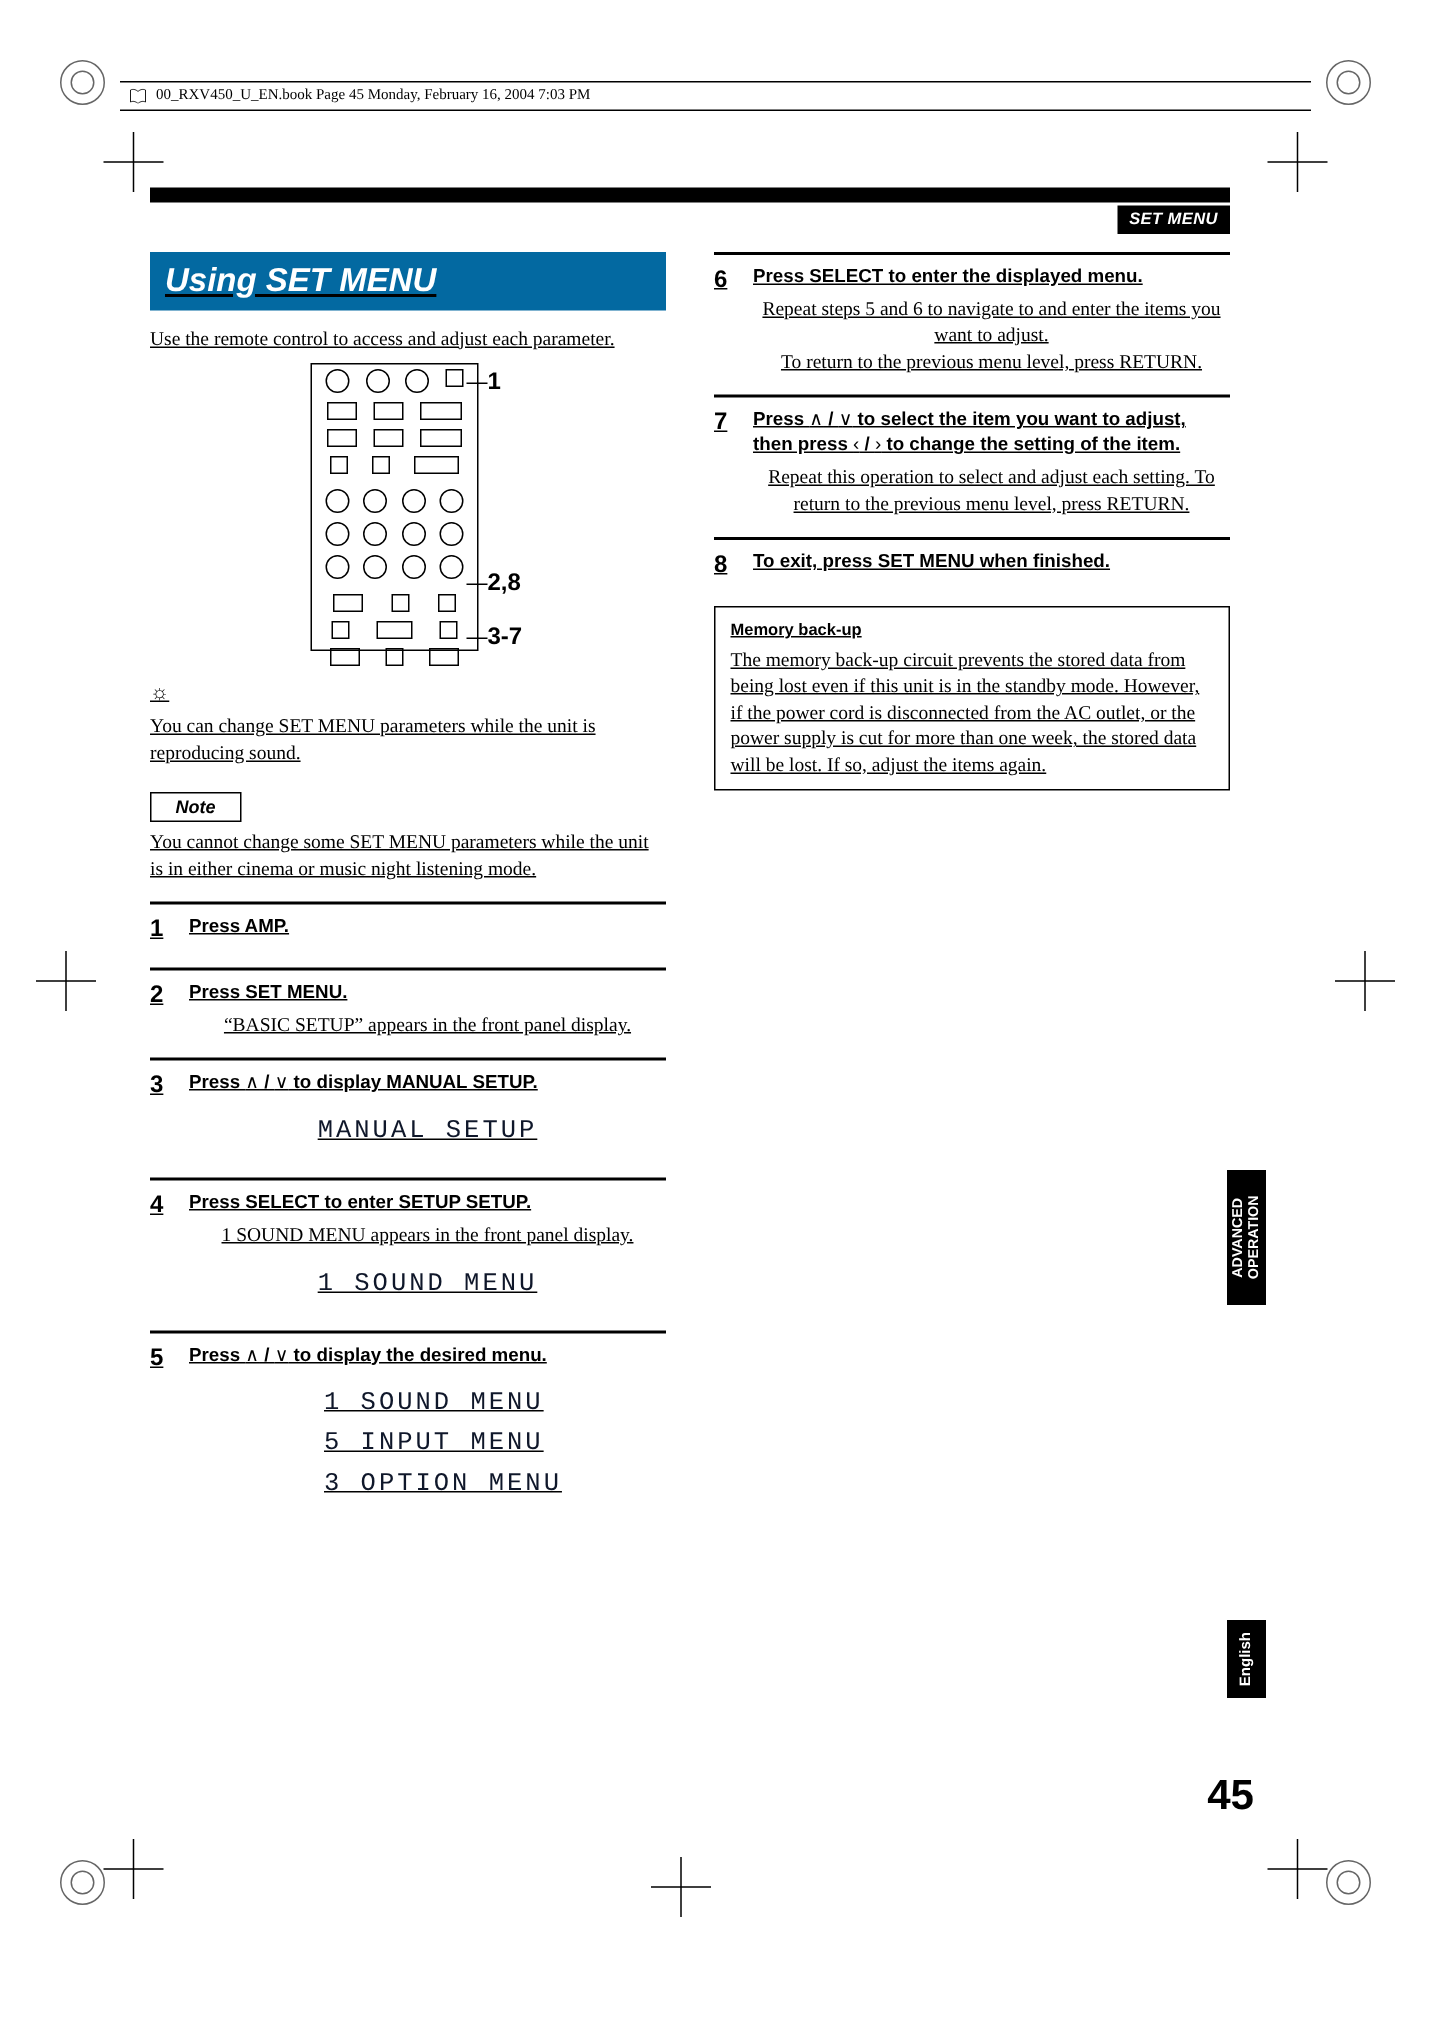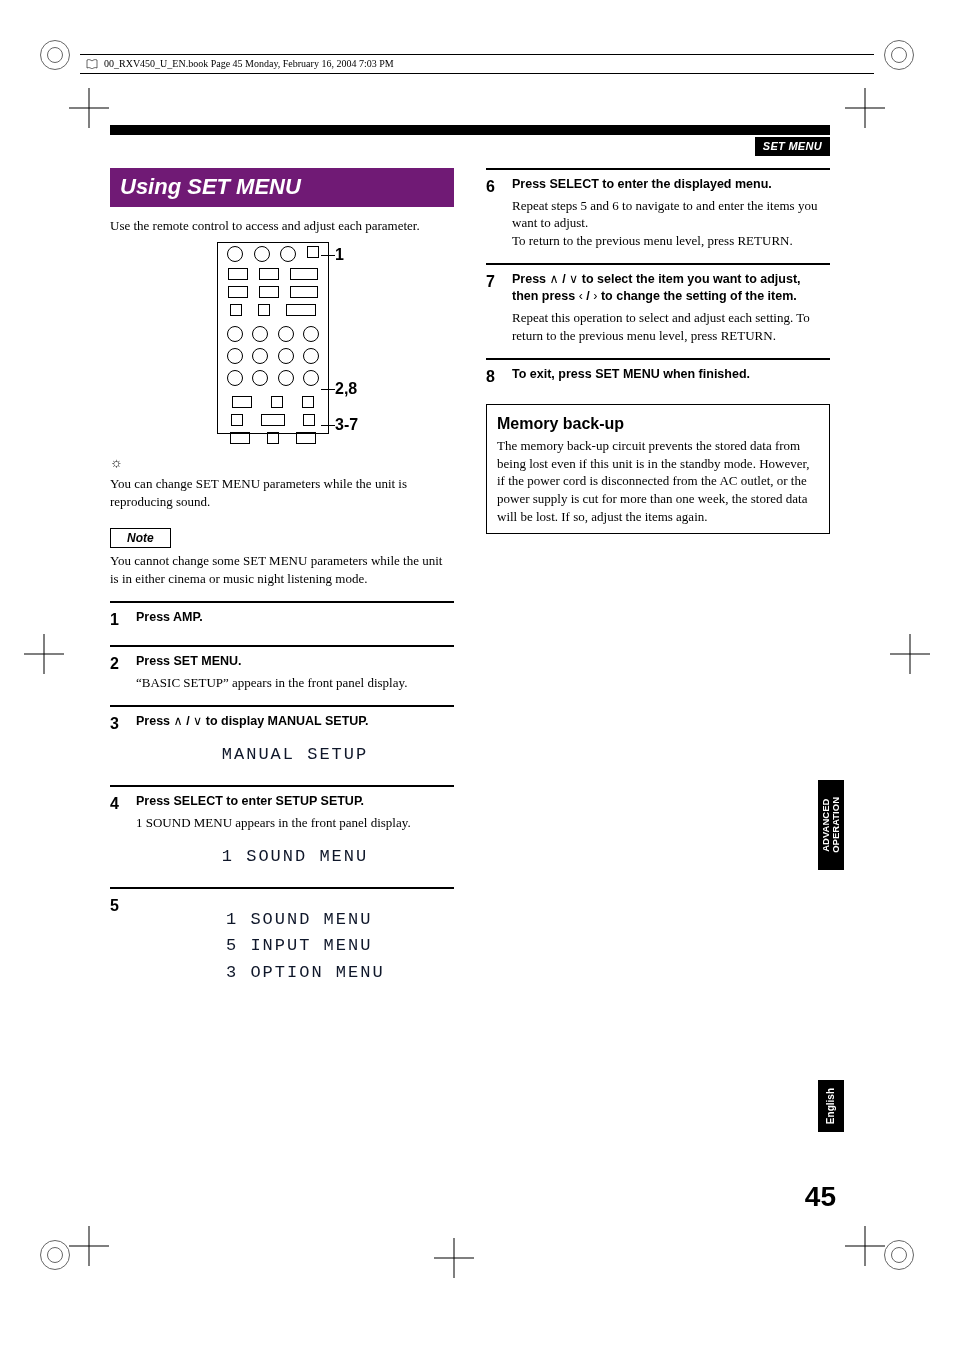--- a/index.html
+++ b/index.html
@@ -60,23 +60,24 @@
   }
   .header-line .book {
     width: 12px; height: 10px;
     display: inline-block;
   }
   .header-line .book svg { display: block; }
 
   
   .content {
     position: absolute;
-    left: 110px;
+    left: 100px;
     top: 125px;
     width: 720px;
+    text-decoration: underline;
   }
 
   .black-bar {
     height: 10px;
     background: #000;
     margin-bottom: 2px;
   }
   .section-tag-row {
     display: flex;
     justify-content: flex-end;
@@ -93,21 +94,21 @@
     letter-spacing: 0.3px;
   }
 
   .columns {
     display: flex;
     gap: 32px;
   }
   .col { width: 344px; }
 
   .title-banner {
-    background: #701a75;
+    background: #0369a1;
     color: #fff;
     font-family: Arial, Helvetica, sans-serif;
     font-weight: bold;
     font-style: italic;
     font-size: 22px;
     padding: 4px 10px 5px 10px;
     margin-bottom: 10px;
   }
 
   p { margin: 0 0 8px 0; }
@@ -200,20 +201,21 @@
   .step-head {
     font-family: Arial, Helvetica, sans-serif;
     font-weight: bold;
     font-size: 12.5px;
     line-height: 1.35;
     margin-bottom: 4px;
   }
   .step-text {
     font-family: "Times New Roman", Times, serif;
     font-size: 13px;
+    text-align: center;
   }
   .arrow {
     font-family: Arial, sans-serif;
     font-weight: normal;
   }
 
   .lcd {
     font-family: "OCR A Std", "Courier New", monospace;
     letter-spacing: 2px;
     font-size: 17px;
@@ -228,21 +230,21 @@
 
   .memo-box {
     border: 1px solid #000;
     padding: 8px 10px;
     margin-top: 16px;
     font-size: 13px;
   }
   .memo-title {
     font-family: Arial, Helvetica, sans-serif;
     font-weight: bold;
-    font-size: 16px;
+    font-size: 11px;
     margin-bottom: 3px;
   }
 
   
   .side-tab {
     position: absolute;
     right: 110px;
     width: 26px;
     background: #000;
     color: #fff;
@@ -441,20 +443,23 @@
             <div class="step-head">Press SELECT to enter SETUP SETUP.</div>
             <div class="step-text">1 SOUND MENU appears in the front panel display.</div>
             <div class="lcd">1 SOUND MENU</div>
           </div>
         </div>
 
         
         <div class="step">
           <div class="step-no">5</div>
           <div class="step-body">
+            <div class="step-head">
+              <span>Press </span><span class="arrow">∧</span> / <span class="arrow">∨</span><span> to display the desired menu.</span>
+            </div>
             <div class="lcd lcd-left">1 SOUND MENU</div>
             <div class="lcd lcd-left" style="margin-top:2px">5 INPUT MENU</div>
             <div class="lcd lcd-left" style="margin-top:2px">3 OPTION MENU</div>
           </div>
         </div>
       </div>
 
       <div class="col">
 
         <div class="step" style="margin-top:0">

